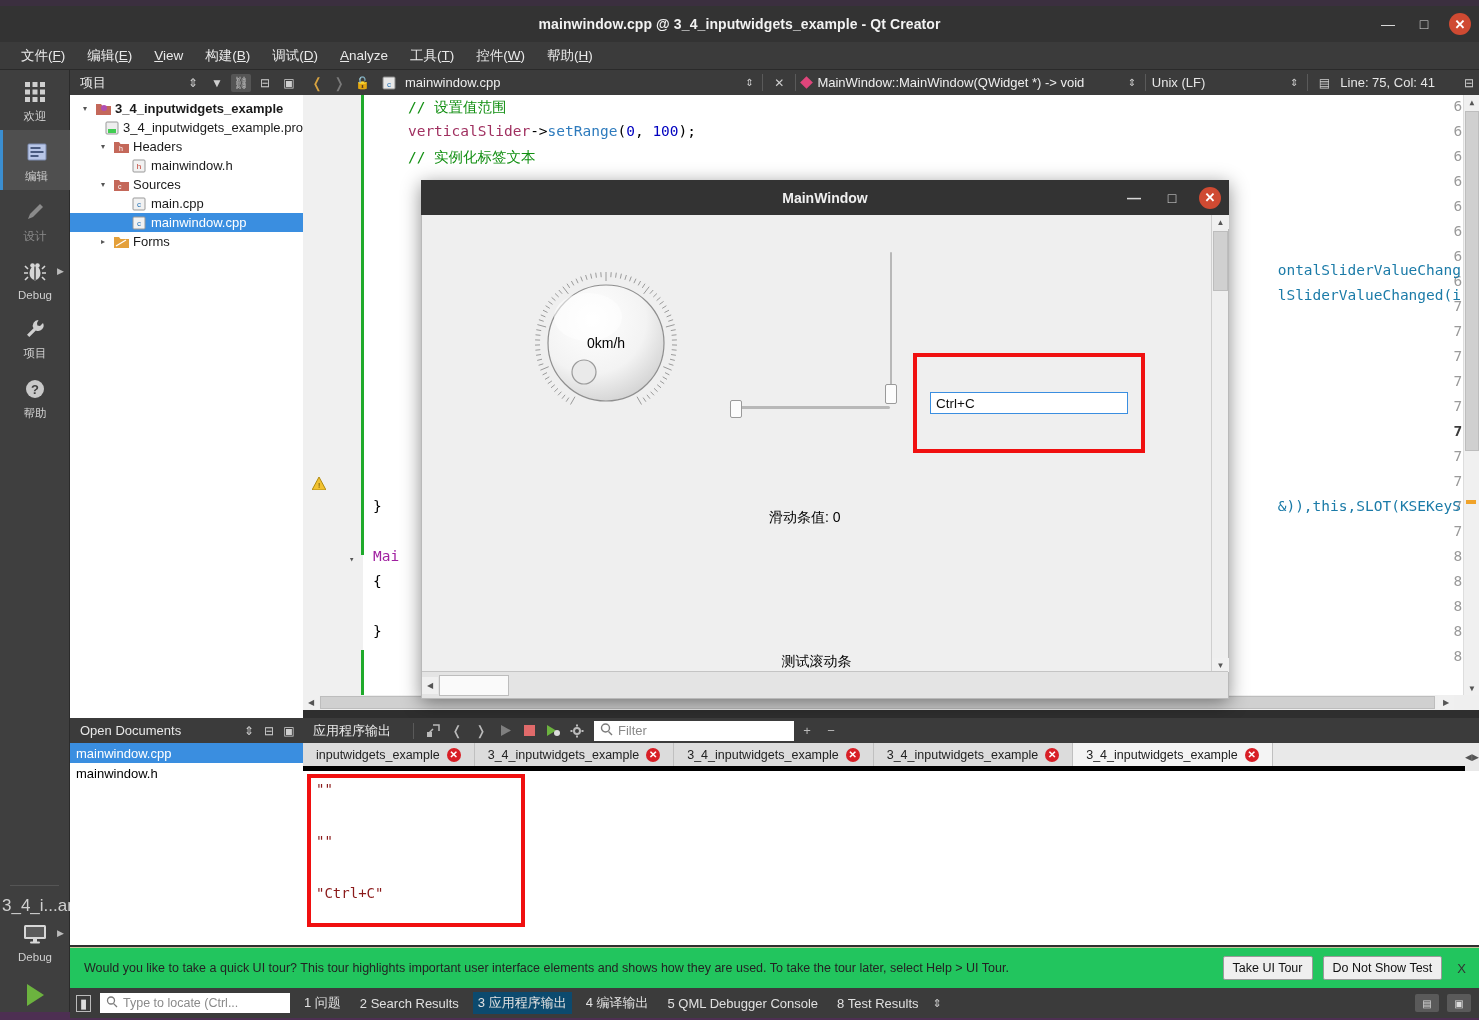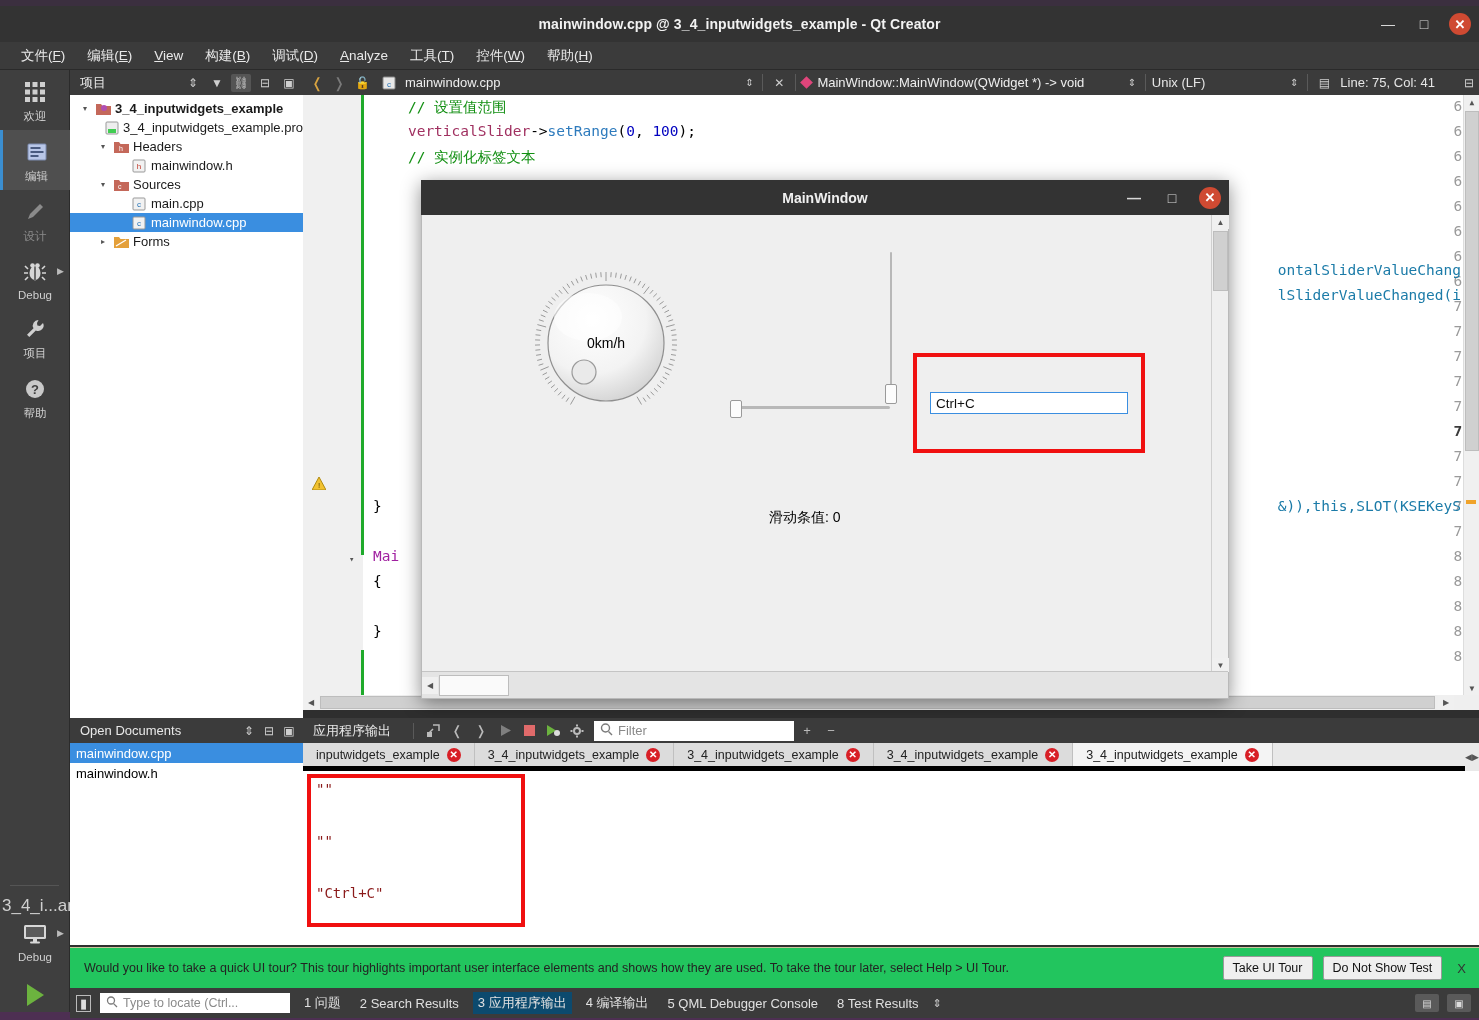--- a/index.html
+++ b/index.html
@@ -616,20 +616,21 @@
         </div>
 
         <div class="sl-label">滑动条值: 0</div>
 
         <div class="red-box">
           <div class="ksedit">
             <span>Ctrl+C</span>
           </div>
         </div>
 
+        <div class="scroll-test-label">测试滚动条</div>
       </div>
 
       <div class="dlg-vscroll">
         <div class="scroll-arrow" style="top:0;width:17px;">▲</div>
         <div class="scroll-thumb" style="left:1px;top:16px;width:15px;height:60px;"></div>
         <div class="scroll-arrow" style="top:443px;width:17px;">▼</div>
       </div>
 
       <div class="dlg-hscroll">
         <div class="scroll-arrow" style="left:0;top:5px;height:17px;">◀</div>

